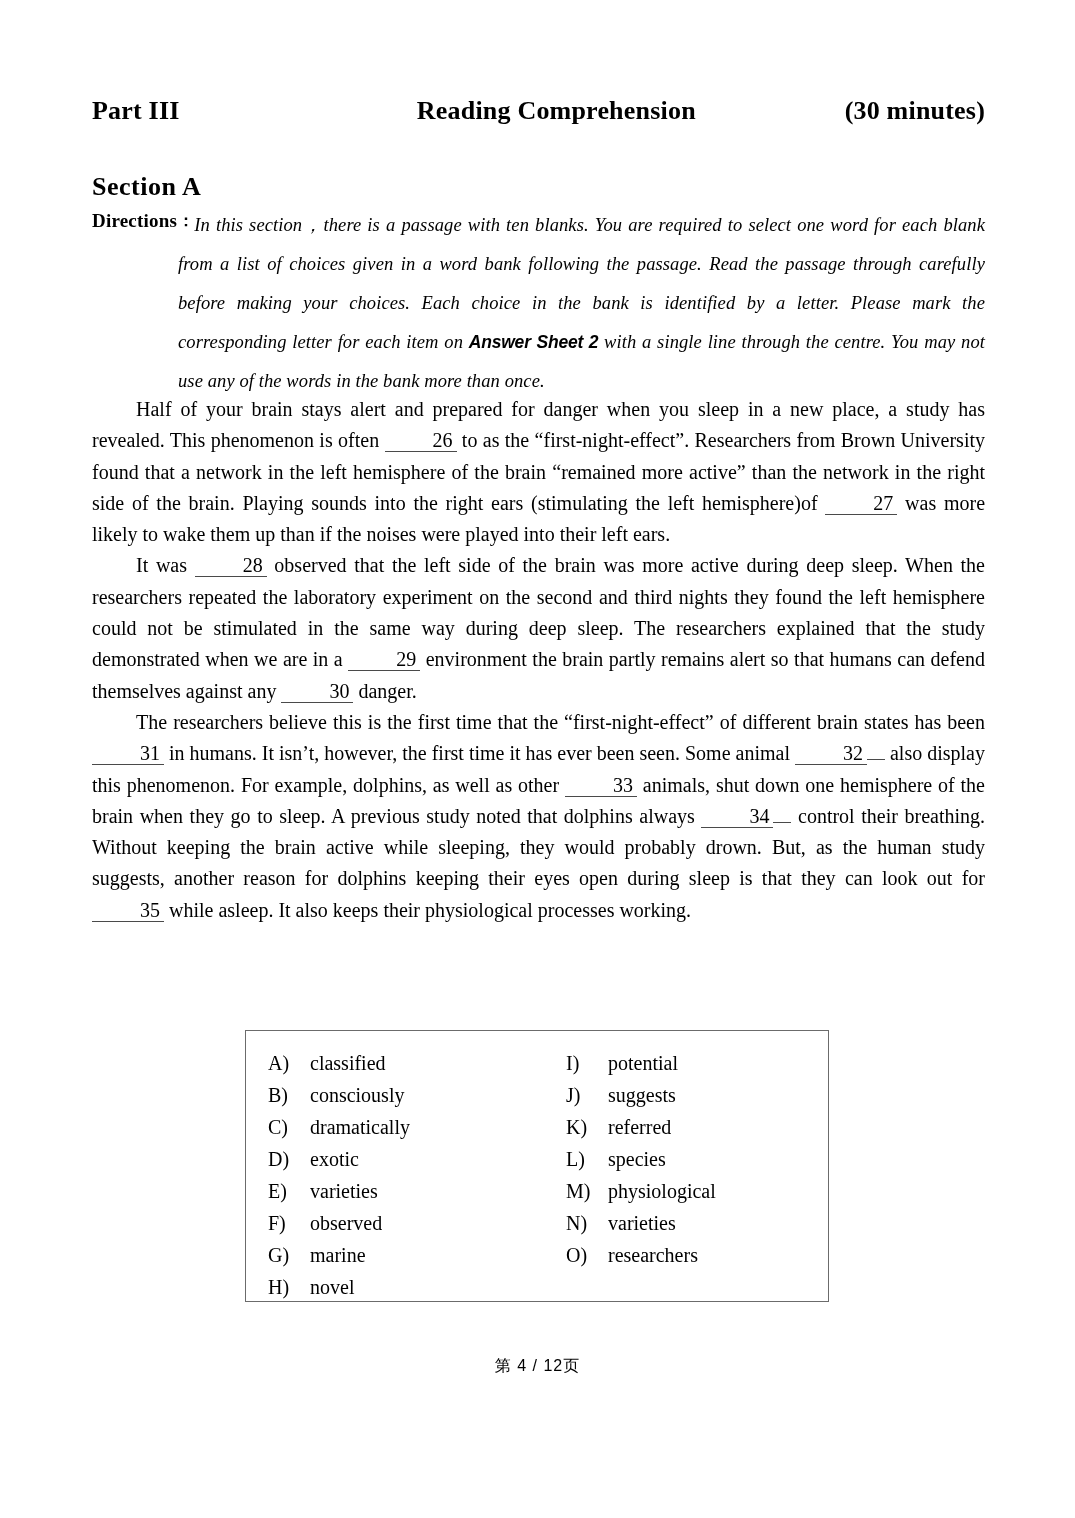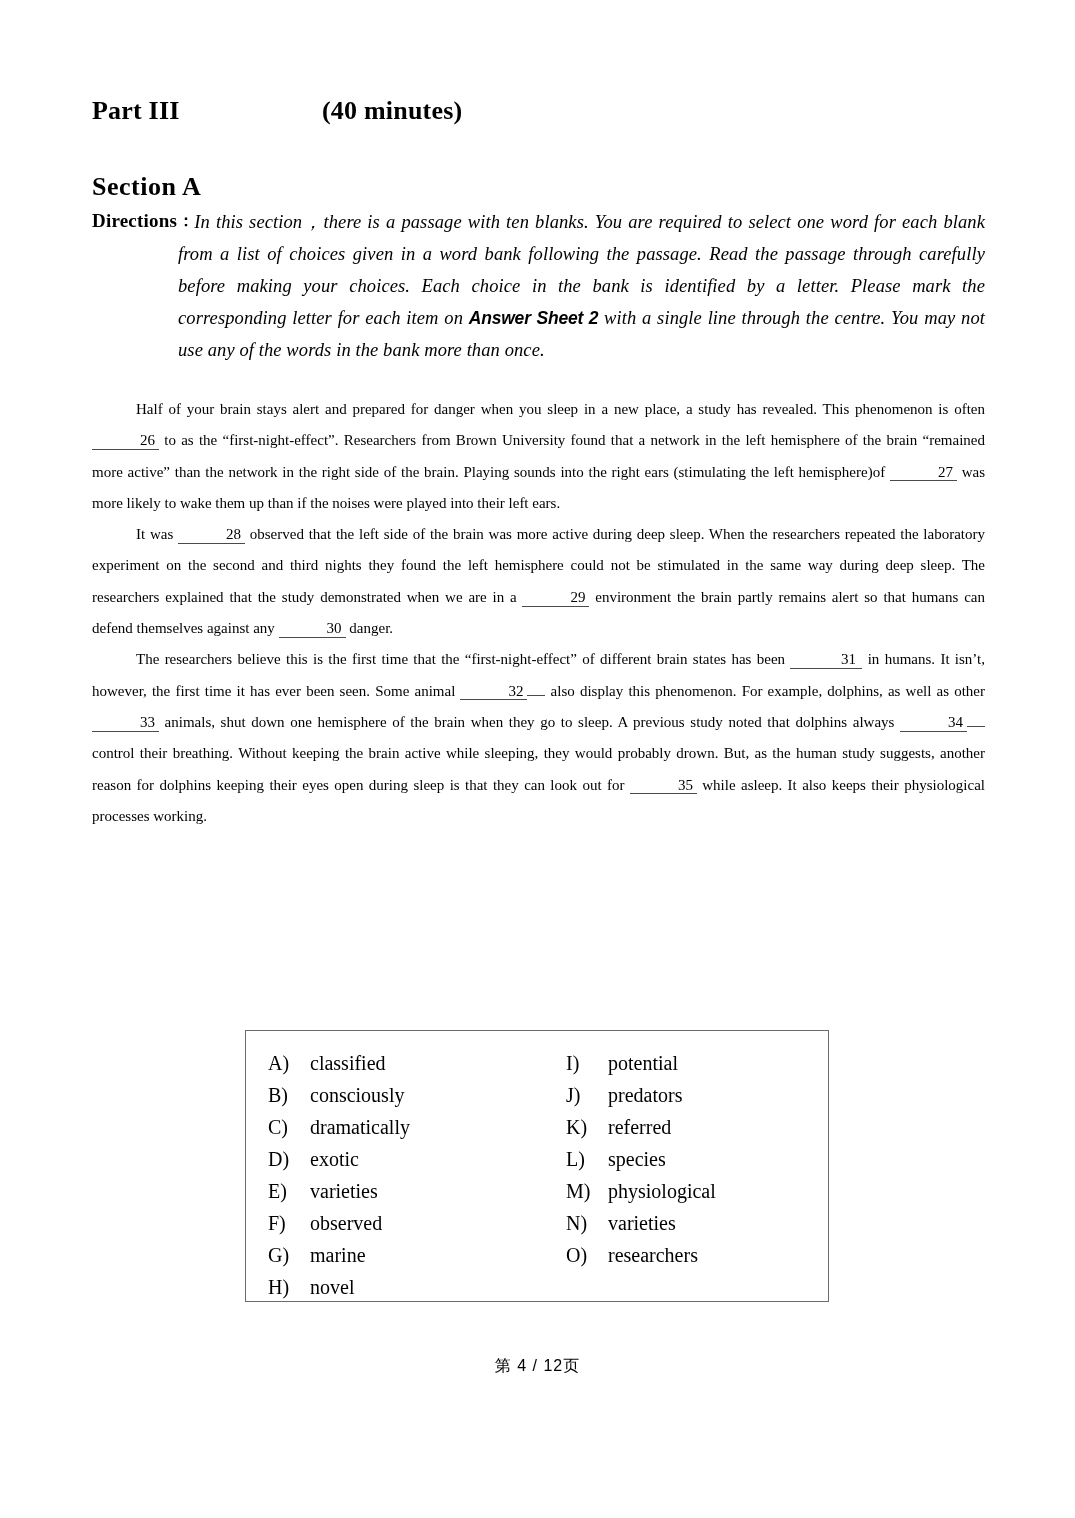--- a/index.html
+++ b/index.html
@@ -77,40 +77,40 @@
     font-weight: bold;
     font-size: 16px;
     position: relative;
     top: -1px;
     padding-left: 1px;
   }
   .directions-text {
     margin-left: 86px;
     font-style: italic;
     font-size: 18.5px;
-    line-height: 32px;
+    line-height: 39px;
     text-align: justify;
     text-justify: inter-word;
     letter-spacing: 0.1px;
   }
   .answer-sheet {
     font-family: "Liberation Sans", "DejaVu Sans", sans-serif;
     font-weight: bold;
     font-style: italic;
     font-size: 17.5px;
     letter-spacing: -0.2px;
   }
 
   
   .passage {
     position: absolute;
     left: 92px;
     top: 394px;
     width: 893px;
-    font-size: 15px;
+    font-size: 20px;
     line-height: 31.3px;
   }
   .passage p {
     margin: 0;
     text-align: justify;
     text-justify: inter-word;
     text-indent: 44px;
   }
   .blank {
     display: inline-block;
@@ -180,21 +180,22 @@
     letter-spacing: 1px;
   }
 </style>
 </head>
 <body>
 
 <div class="page">
 
   <div class="header-row">
     <span class="header-part">Part III</span>
-    <span class="header-time">(40 minutes)</span>
+    <span class="header-title">Reading Comprehension</span>
+    <span class="header-time">(30 minutes)</span>
   </div>
 
   <div class="section-heading">Section A</div>
 
   <div class="directions-block">
     <div class="directions-label"><span>Directions</span><span class="colon">：</span></div>
     <div class="directions-text"><span>In this section，there is a passage with ten blanks. You are required to select one word for each blank from a list of choices given in a word bank following the passage. Read the passage through carefully before making your choices. Each choice in the bank is identified by a letter. Please mark the corresponding letter for each item on </span><span class="answer-sheet">Answer Sheet 2</span><span> with a single line through the centre. You may not use any of the words in the bank more than once.</span></div>
   </div>
 
   <div class="passage">
@@ -243,21 +244,21 @@
             <span class="wb-word">novel</span>
           </div>
       </div>
       <div class="wb-col wb-col-right">
         <div class="wb-item">
             <span class="wb-letter">I)</span>
             <span class="wb-word">potential</span>
           </div>
         <div class="wb-item">
             <span class="wb-letter">J)</span>
-            <span class="wb-word">predators</span>
+            <span class="wb-word">suggests</span>
           </div>
         <div class="wb-item">
             <span class="wb-letter">K)</span>
             <span class="wb-word">referred</span>
           </div>
         <div class="wb-item">
             <span class="wb-letter">L)</span>
             <span class="wb-word">species</span>
           </div>
         <div class="wb-item">

